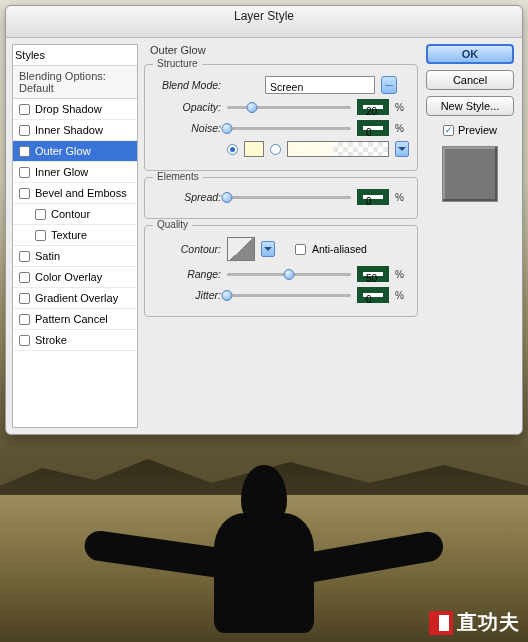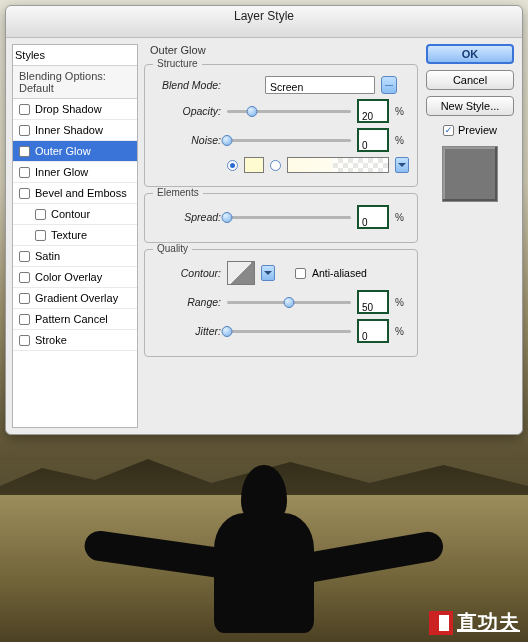--- a/index.html
+++ b/index.html
@@ -20,21 +20,21 @@
   .figure .body { position:absolute; left:50%; transform:translateX(-50%); top:48px; width:100px; height:120px;
      background:#0b0b0b; border-radius:30% 30% 10% 10% / 30% 30% 10% 10%; }
   .figure .arm-l { position:absolute; left:0; top:75px; width:160px; height:30px;
      background:#0b0b0b; border-radius:15px; transform:rotate(8deg); }
   .figure .arm-r { position:absolute; right:0; top:78px; width:160px; height:30px;
      background:#0b0b0b; border-radius:15px; transform:rotate(-10deg); }
 
   .watermark { position:absolute; right:10px; top:370px; font-size:12px; color:#f0ede0; opacity:.6; line-height:1.3; }
   .watermark .red { color:#d33; }
   .logo { position:absolute; right:8px; bottom:6px; display:flex; align-items:center; gap:4px;
-     font-size:20px; color:#fff; font-weight:700; letter-spacing:1px;text-decoration:underline; }
+     font-size:20px; color:#fff; font-weight:700; letter-spacing:1px; }
   .logo .ico { width:24px; height:24px; background:#c22; position:relative; }
   .logo .ico:before { content:""; position:absolute; inset:4px 4px 4px 10px; background:#fff; }
 
   
   .dialog { position:absolute; left:5px; top:5px; width:518px; height:430px;
      background:#ececec; border:1px solid #9a9a9a; border-radius:6px;
      box-shadow:0 4px 14px rgba(0,0,0,.35); display:flex; flex-direction:column; }
   .titlebar { height:32px; border-bottom:1px solid #bdbdbd;
      background:linear-gradient(#f8f8f8,#dcdcdc); border-radius:6px 6px 0 0;
      text-align:center; font-size:12px; line-height:20px; color:#222; }
@@ -65,22 +65,22 @@
      padding:0 4px; font-size:10.5px; flex:0 0 auto; display:flex; align-items:flex-end; min-width:70px;margin-left:38px; }
   .stepper { width:16px; height:18px; background:linear-gradient(#bfe0ff,#8cbef3);
      border:1px solid #5b88c4; border-radius:3px; position:relative; }
   .stepper:after { content:""; position:absolute; left:3px; right:3px; top:50%; height:1px; background:#5b88c4; }
   .slider { flex:1; height:12px; position:relative; }
   .slider:before { content:""; position:absolute; left:0; right:0; top:5px; height:3px;
      background:#b5b5b5; border-radius:2px; }
   .knob { position:absolute; top:1px; width:11px; height:11px; border-radius:50%;
      background:radial-gradient(circle at 35% 30%, #dff0ff, #7ab0e8);
      border:1px solid #4f7fbf; transform:translateX(-50%); }
-  .numbox { width:32px; height:16px; border:2px solid #14532d; background:#fff;
-     font-size:10px; text-align:left; padding:10px 3px; }
+  .numbox { width:32px; height:16px; border:6px solid #14532d; background:#fff;
+     font-size:10px; text-align:left; padding:1px 3px; }
   .unit { width:14px; font-size:10px; color:#333; }
   .swatch { width:20px; height:16px; border:1px solid #7a7a7a; }
   .radio { width:11px; height:11px; border:1px solid #5b88c4; border-radius:50%;
      background:#fff; display:inline-flex; align-items:center; justify-content:center; }
   .radio.on:after { content:""; width:5px; height:5px; border-radius:50%; background:#2e6dd0; }
   .gradbar { flex:1; height:16px; border:1px solid #7a7a7a;
      background:linear-gradient(90deg,#fffbe5,#fff); background-size:100% 100%; position:relative; }
   .gradbar:after { content:""; position:absolute; right:0; top:0; bottom:0; width:55%;
      background:repeating-conic-gradient(#ddd 0 25%, #fff 0 50%) 0 0/10px 10px; opacity:.7; }
   .drop { width:14px; height:16px; background:linear-gradient(#bfe0ff,#8cbef3);

